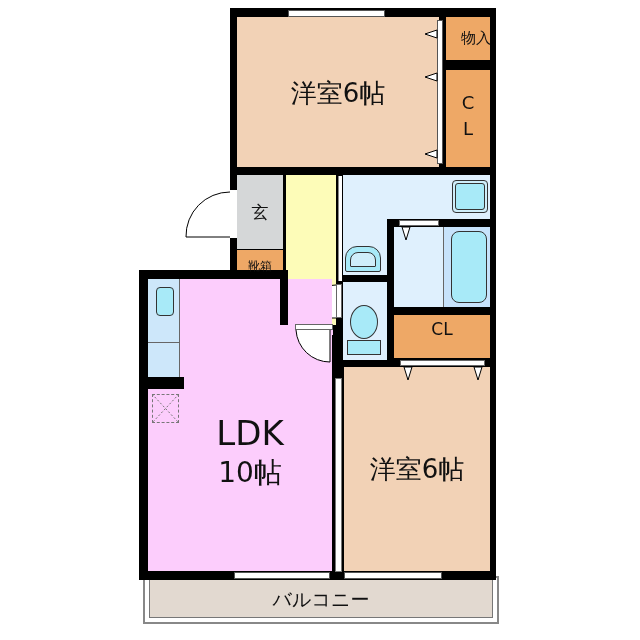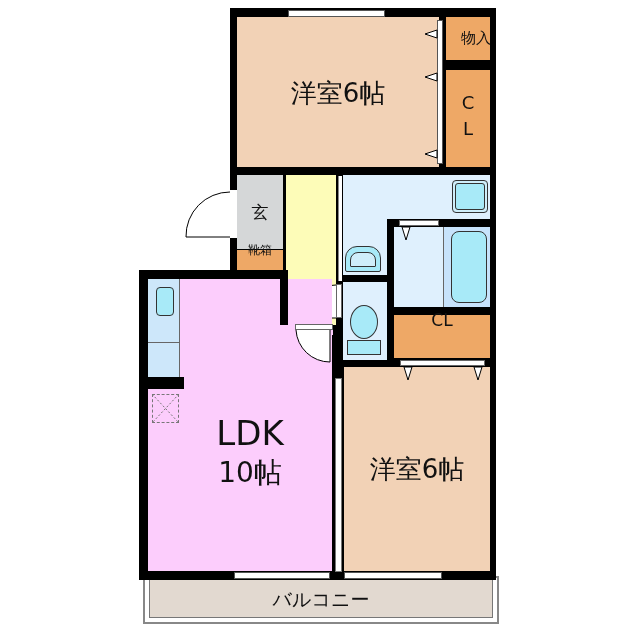--- a/index.html
+++ b/index.html
@@ -38,21 +38,21 @@
 <div class="abs" style="left:437px;top:20px;width:6px;height:144px;background:#fff;border:1px solid #555;"></div>
 <svg width="640" height="640" style="left:0;top:0;">
   <polygon points="437,30 425,34 437,38" fill="#fff" stroke="#000"></polygon>
   <polygon points="437,73 425,77 437,81" fill="#fff" stroke="#000"></polygon>
   <polygon points="437,150 425,154 437,158" fill="#fff" stroke="#000"></polygon>
 </svg>
 
 <div class="abs" style="left:237px;top:175px;width:46px;height:74px;background:#d5d7d8;"></div>
 <div class="lbl" style="left:237px;top:195px;width:46px;height:34px;font-size:17px;">玄</div>
 <div class="abs" style="left:237px;top:250px;width:46px;height:20px;background:#eea866;"></div>
-<div class="lbl" style="left:237px;top:234px;width:46px;height:32px;font-size:12px;">靴箱</div>
+<div class="lbl" style="left:237px;top:250px;width:46px;height:32px;font-size:12px;">靴箱</div>
 <div class="abs" style="left:230px;top:190px;width:7px;height:48px;background:#fff;"></div>
 <svg width="640" height="640" style="left:0;top:0;">
   <path d="M230,192 A44,44 0 0,0 186,237 L230,237" fill="none" stroke="#000" stroke-width="1"></path>
 </svg>
 
 <div class="abs" style="left:286px;top:175px;width:50px;height:150px;background:#fdfcb8;"></div>
 <div class="abs" style="left:338px;top:176px;width:4px;height:105px;background:#fff;border-left:1px solid #888;"></div>
 
 <div class="abs" style="left:343px;top:175px;width:147px;height:44px;background:#dff0fd;"></div>
 <div class="abs" style="left:343px;top:219px;width:44px;height:56px;background:#dff0fd;"></div>
@@ -71,21 +71,21 @@
 
 <div class="abs" style="left:343px;top:282px;width:44px;height:78px;background:#dff0fd;"></div>
 <div class="abs" style="left:336px;top:284px;width:6px;height:34px;background:#fff;border:1px solid #666;"></div>
 <svg width="640" height="640" style="left:0;top:0;">
   <path d="M336,285 A33,33 0 0,0 303,318 L336,318" fill="#fff" stroke="#000" stroke-width="1"></path>
 </svg>
 <div class="abs" style="left:350px;top:305px;width:28px;height:34px;border:1px solid #333;border-radius:50%;background:#a8eaf8;"></div>
 <div class="abs" style="left:347px;top:340px;width:34px;height:15px;border:1px solid #333;background:#a8eaf8;"></div>
 
 <div class="abs" style="left:394px;top:315px;width:96px;height:43px;background:#eea866;"></div>
-<div class="lbl" style="left:394px;top:303px;width:96px;height:33px;font-size:17px;">CL</div>
+<div class="lbl" style="left:394px;top:312px;width:96px;height:33px;font-size:17px;">CL</div>
 
 <div class="abs" style="left:148px;top:279px;width:184px;height:292px;background:#fccdfc;"></div>
 <div class="abs" style="left:280px;top:270px;width:8px;height:55px;background:#000;"></div>
 <div class="abs" style="left:288px;top:325px;width:45px;height:10px;background:#fccdfc;"></div>
 <div class="abs" style="left:295px;top:324px;width:38px;height:6px;background:#fff;border:1px solid #666;"></div>
 <svg width="640" height="640" style="left:0;top:0;">
   <path d="M296,330 A34,34 0 0,0 330,362 L330,330" fill="#fff" stroke="#000" stroke-width="1"></path>
 </svg>
 <div class="abs" style="left:148px;top:279px;width:32px;height:98px;background:#cde7fa;border-right:1px solid #666;"></div>
 <div class="abs" style="left:148px;top:342px;width:32px;height:1px;background:#666;"></div>

